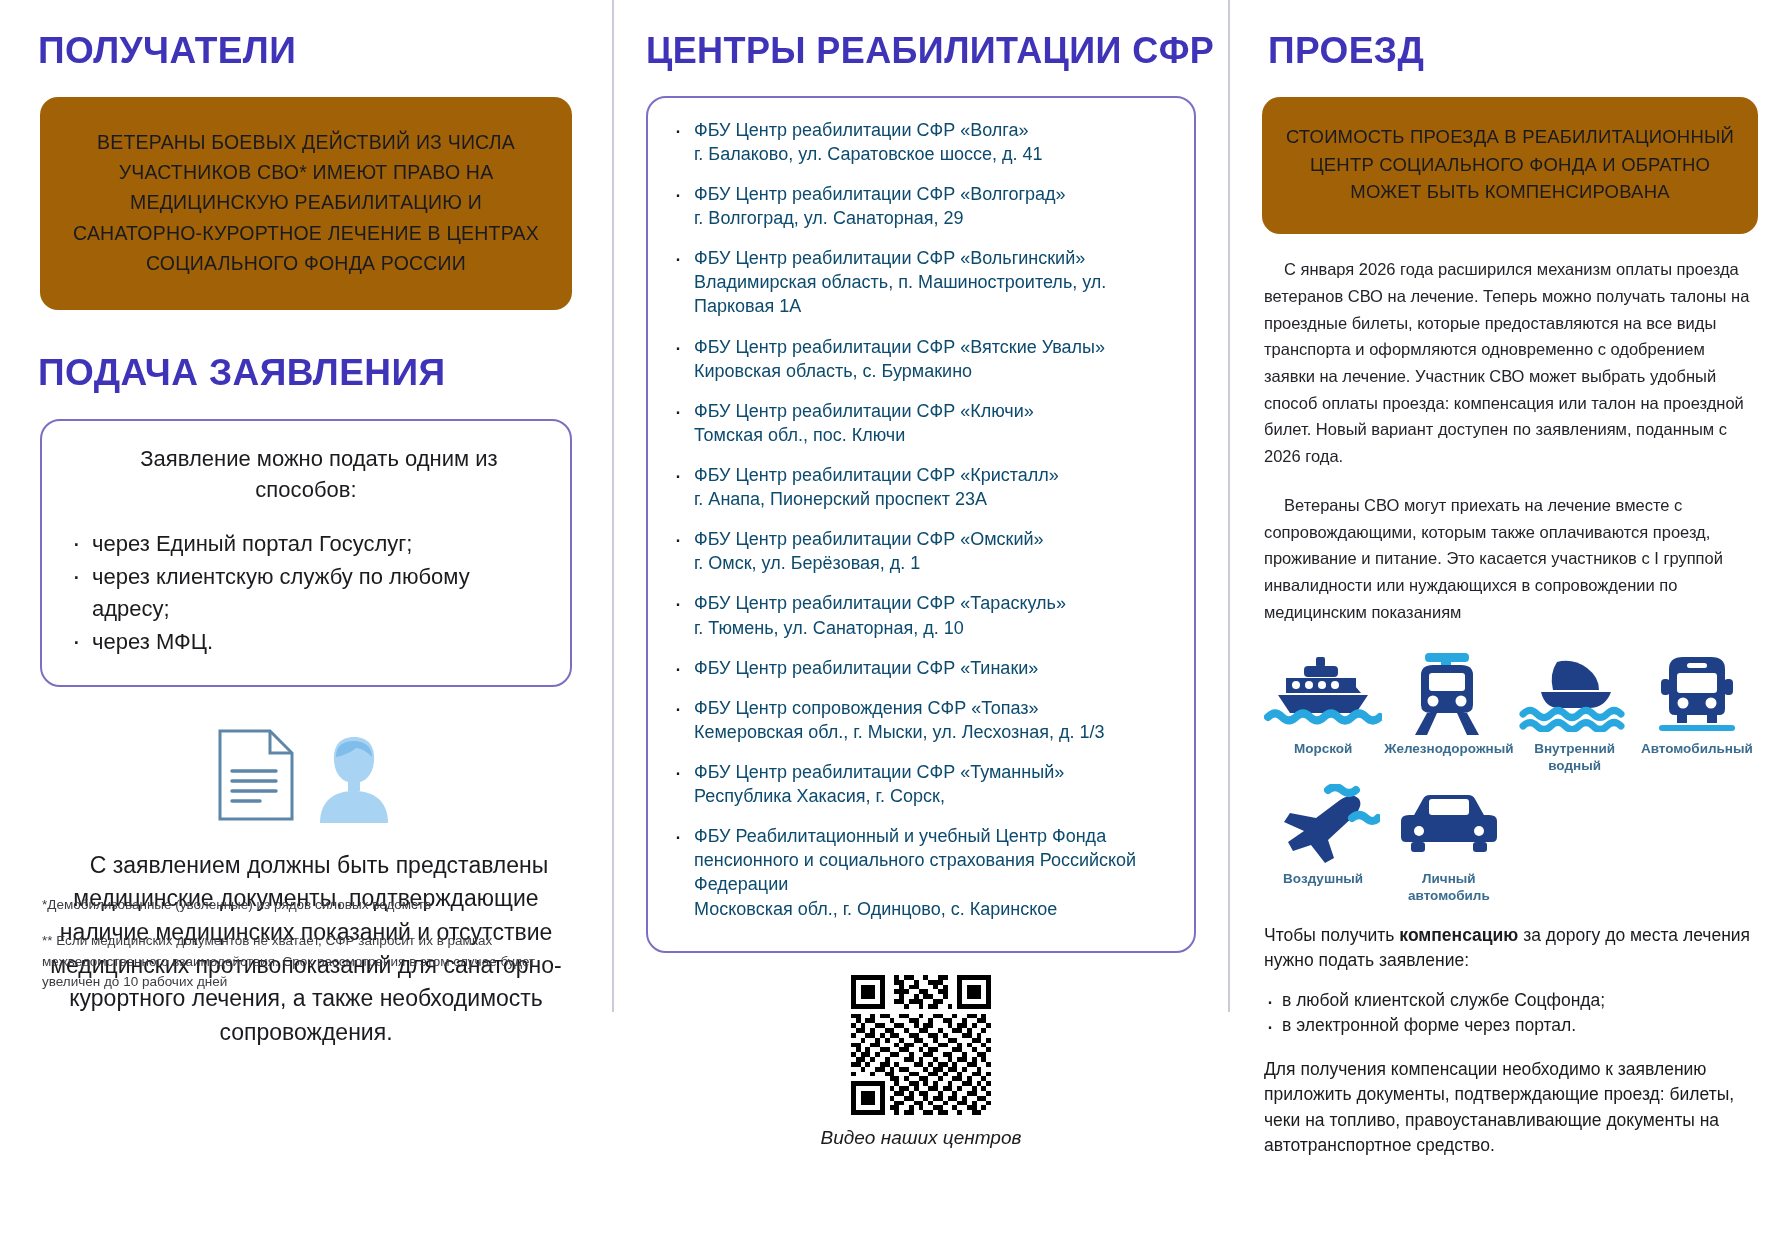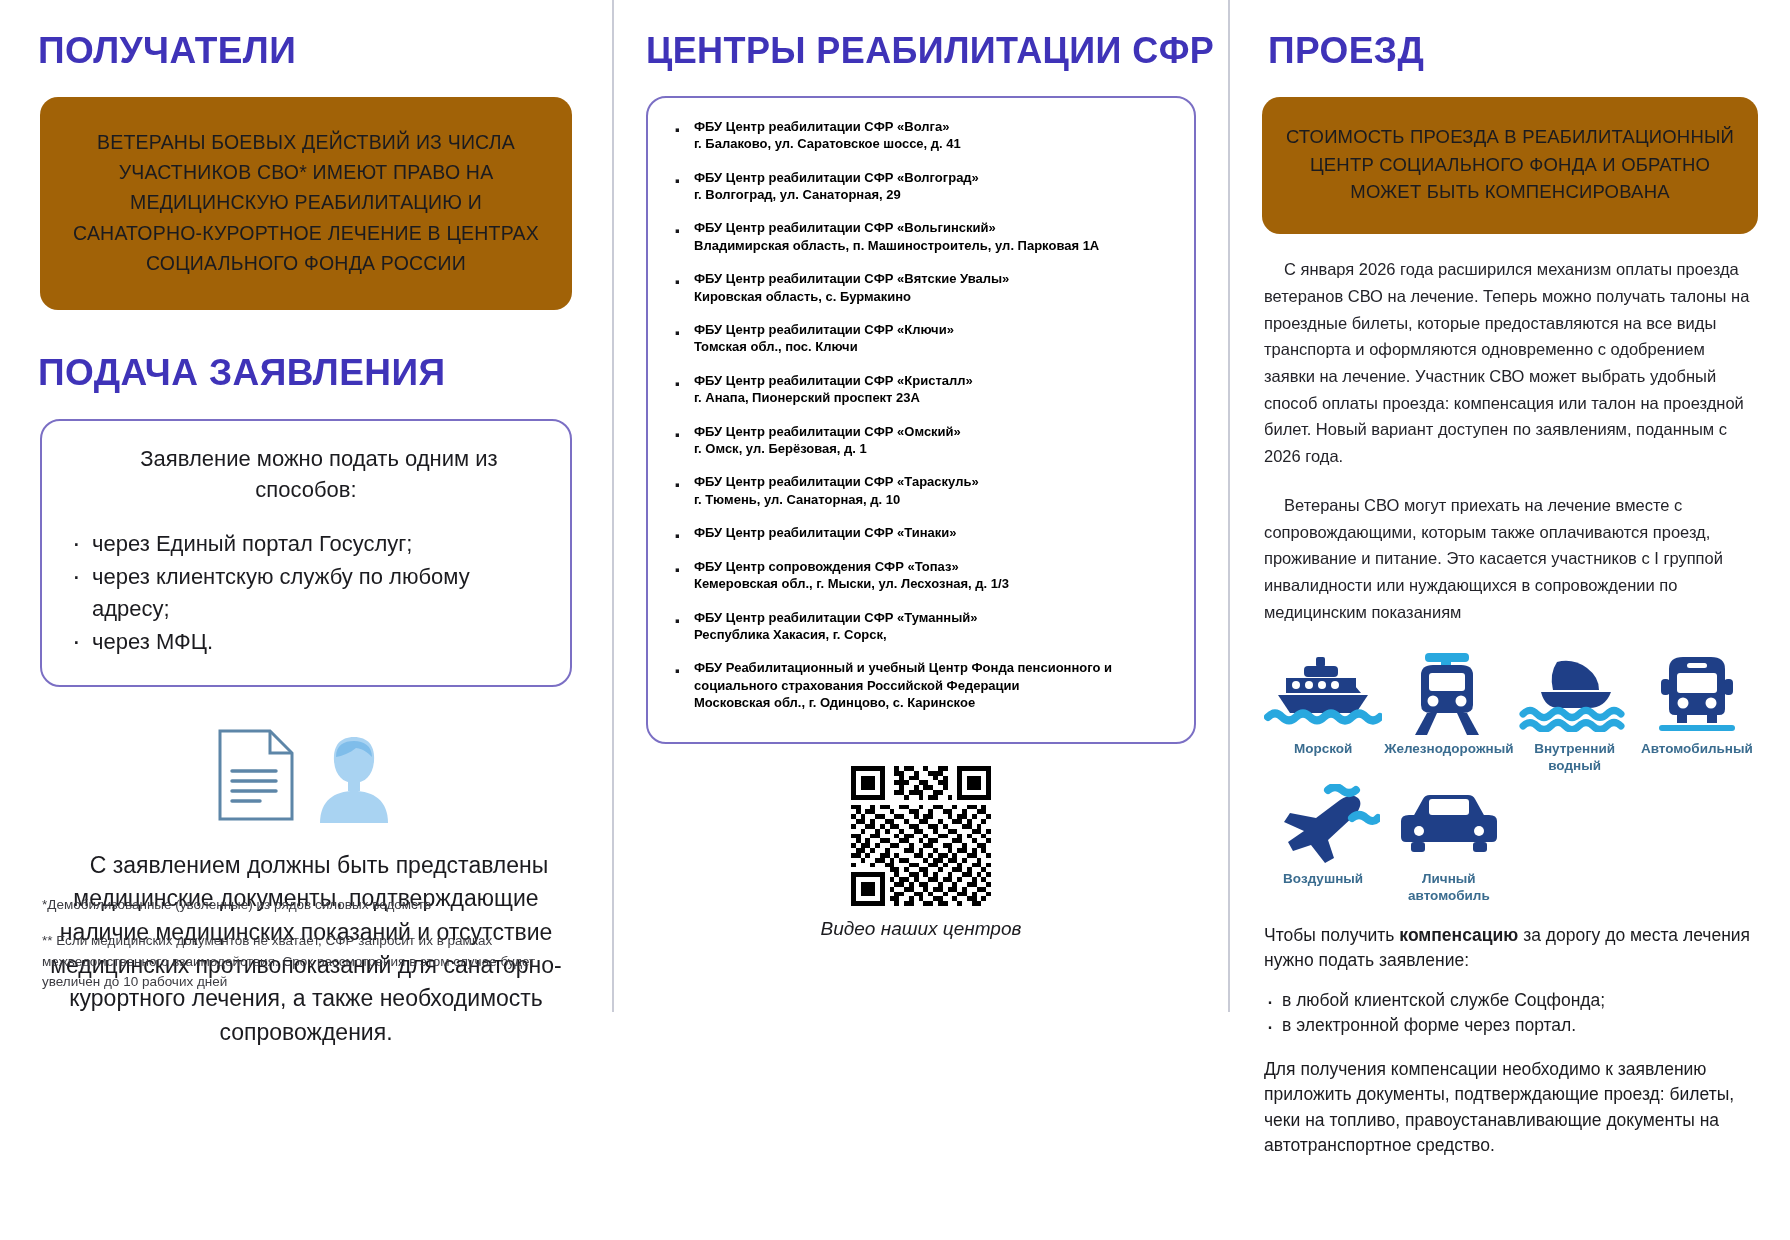--- a/index.html
+++ b/index.html
@@ -101,24 +101,23 @@
     margin-bottom: 16px;
   }
   .footnote:last-child { margin-bottom: 4px; }
 
   
   ul.centers { list-style: none; margin: 0; padding: 0; }
   ul.centers li {
     position: relative;
     padding-left: 24px;
     margin-bottom: 16px;
-    font-size: 13px;
+    font-size: 18px;
     line-height: 1.34;
-    color: #000000;
-    font-weight: bold;
+    color: #0c4a6e;
   }
   ul.centers li:last-child { margin-bottom: 4px; }
   ul.centers li::before {
     content: "\00b7";
     position: absolute;
     left: 4px; top: -4px;
     font-size: 24px;
     color: #17171b;
   }
   ul.centers .addr { display: block; }

